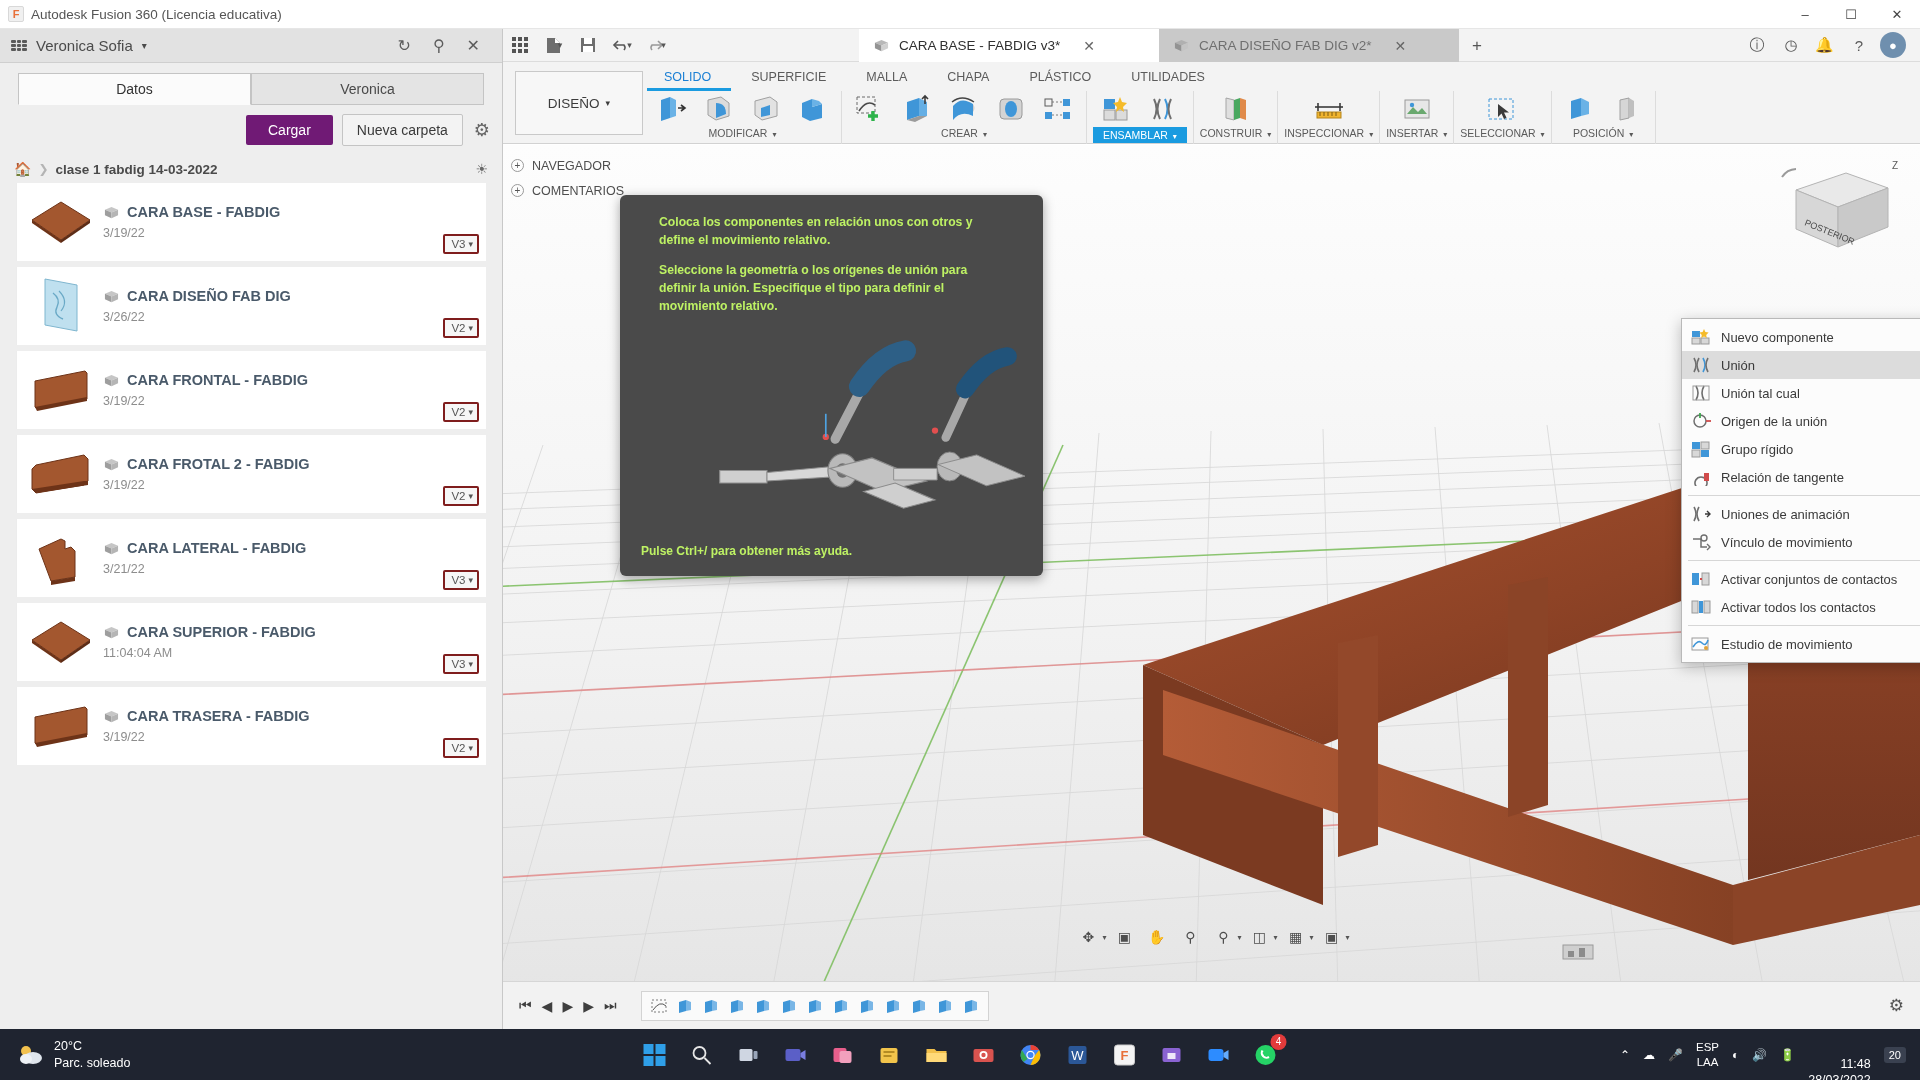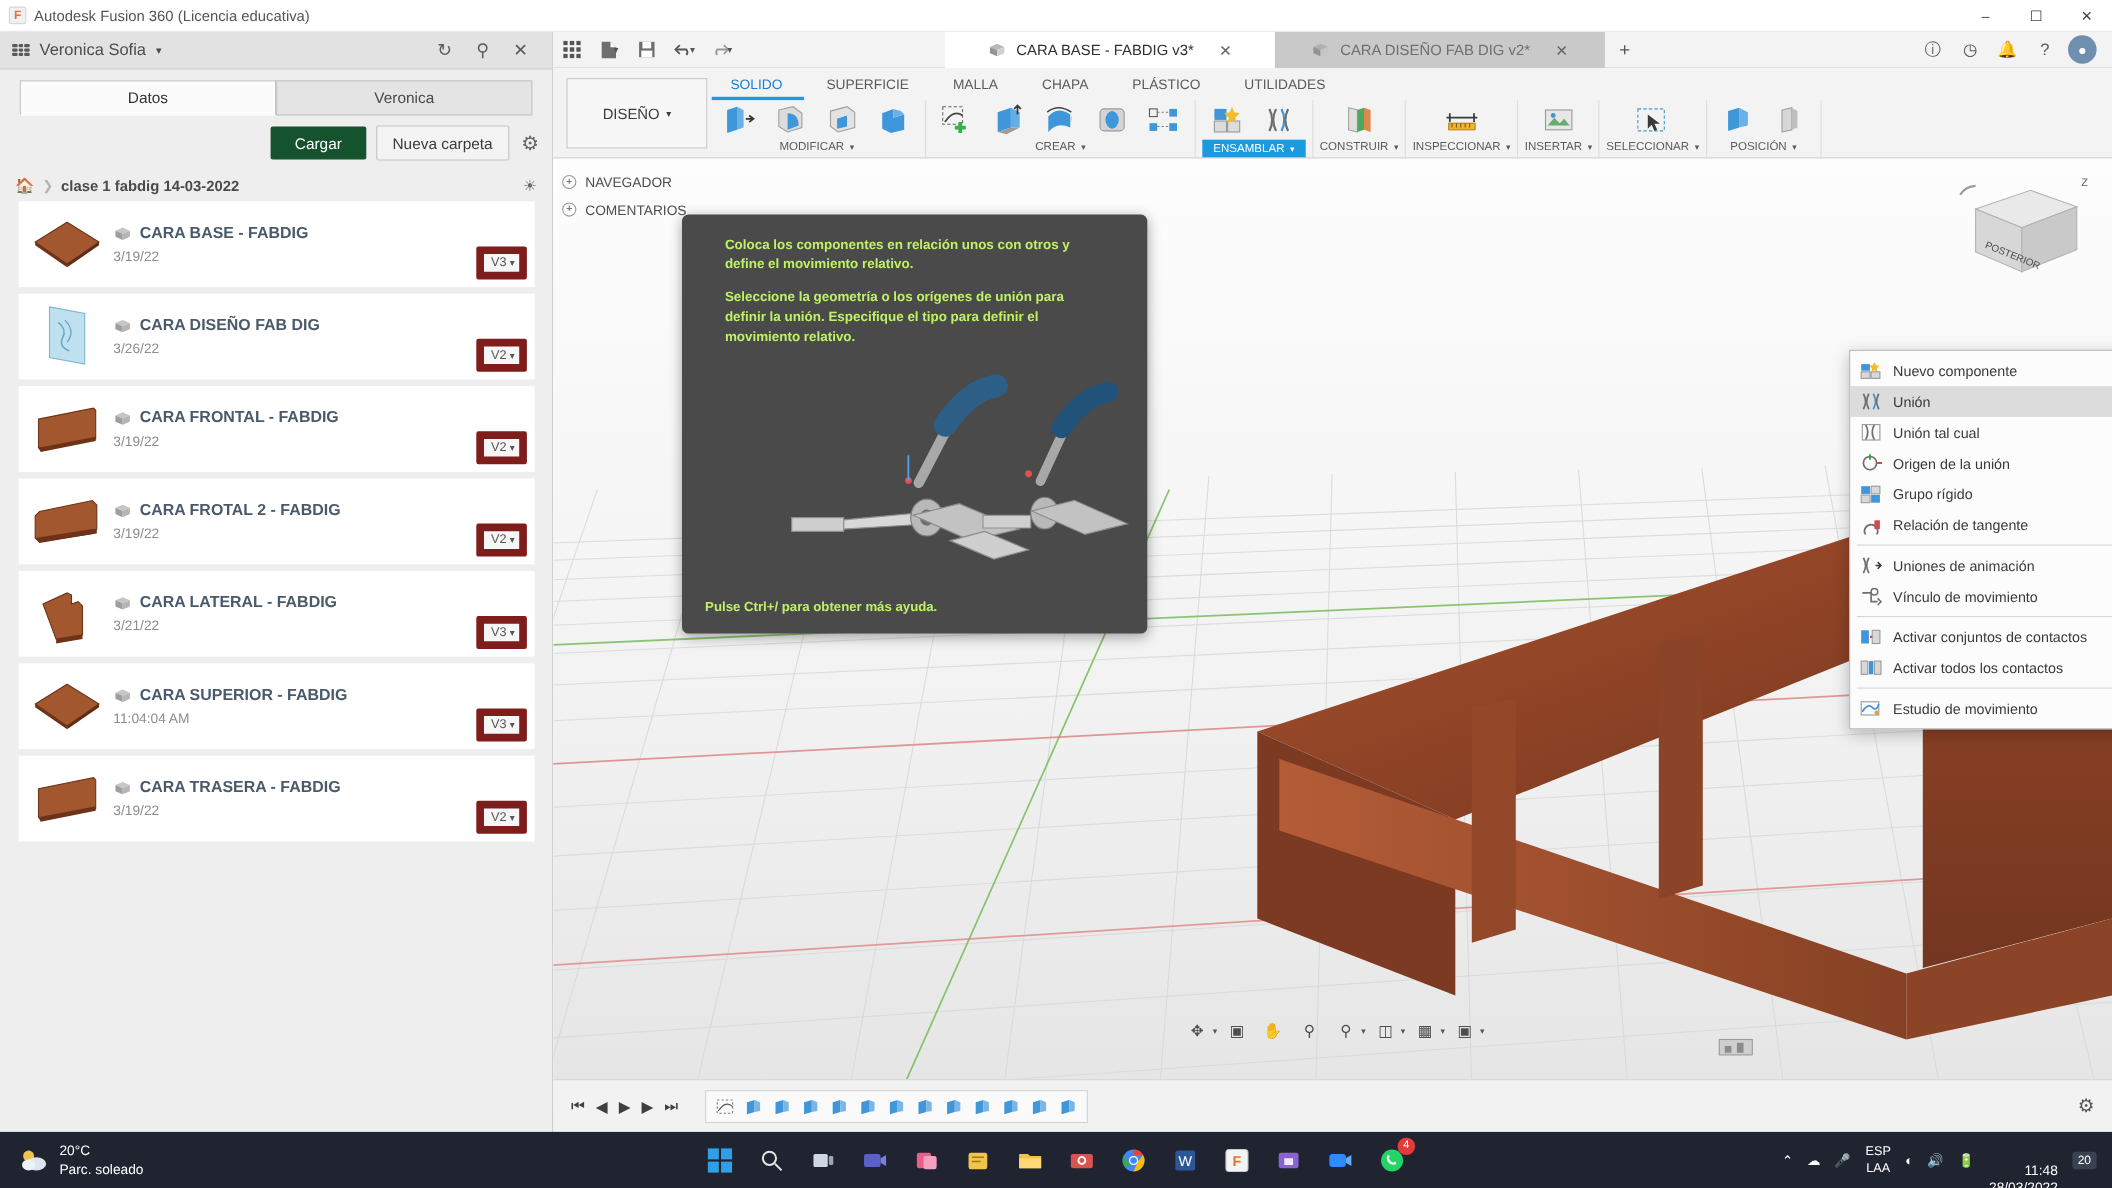--- a/index.html
+++ b/index.html
@@ -53,21 +53,21 @@
   #tabrow .tb {
     flex:1; height:32px; line-height:30px; text-align:center;
     border:1px solid #c4c4c4; color:#4a4a4a; font-size:14px; cursor:pointer;
     background:#e4e4e4;
   }
   #tabrow .tb.on { background:#fbfbfb; border-bottom-color:#fbfbfb; color:#333; }
 
   #btnrow { display:flex; justify-content:flex-end; align-items:center;
             padding:9px 12px 9px 0; gap:9px; }
   #btnrow .primary {
-    background:#14532d; color:#fff; border:none; border-radius:2px;
+    background:#701a75; color:#fff; border:none; border-radius:2px;
     padding:7px 22px; font-size:14px; cursor:pointer;
     font-family:"Liberation Sans", sans-serif;
   }
   #btnrow .ghost {
     background:#f3f3f3; color:#3a3a3a; border:1px solid #c4c4c4; border-radius:2px;
     padding:7px 14px; font-size:14px; cursor:pointer;
     font-family:"Liberation Sans", sans-serif;
   }
   #btnrow .gear { color:#666; font-size:18px; margin-left:2px; cursor:pointer; }
 
@@ -88,38 +88,38 @@
     display:flex; align-items:center; justify-content:center;
   }
   .fcard .meta { margin-left:4px; flex:1; }
   .fcard .fname {
     color:#4a5a6a; font-size:14.5px; font-weight:bold;
     display:flex; align-items:center; gap:7px;
   }
   .fcard .fdate { color:#8d8d8d; font-size:12.5px; margin-top:6px; margin-left:0; }
   .fcard .vbadge {
     position:absolute; right:7px; bottom:7px;
-    border:7px solid #7f1d1d; background:#f6f6f6; border-radius:2px;
+    border:2px solid #7f1d1d; background:#f6f6f6; border-radius:2px;
     font-size:11.5px; color:#555; padding:2px 4px 2px 6px;
     display:flex; align-items:center; gap:3px;
   }
   .cubeicon { width:17px; height:15px; flex:none; }
 
   
   #main { position:absolute; left:503px; top:29px; width:1417px; height:1000px; background:#ffffff; }
 
   #qbar { height:33px; background:#f3f3f3; display:flex; align-items:center;
           border-bottom:1px solid #dcdcdc; position:relative; }
   #qbar .qi { width:34px; height:33px; display:flex; align-items:center; justify-content:center; cursor:pointer; }
   #qbar .mini { font-size:9px; color:#555; margin-left:-3px; }
 
   #doctabs { position:absolute; left:356px; top:0; display:flex; height:33px; }
   .dtab {
     height:33px; display:flex; align-items:center; gap:9px; padding:0 14px;
-    font-size:13.5px; cursor:pointer; min-width:300px; justify-content:center;
+    font-size:13.5px; cursor:pointer; min-width:300px; justify-content:flex-start;
   }
   .dtab.on { background:#ffffff; color:#303030; }
   .dtab.off { background:#c9c9c9; color:#6f6f6f; }
   .dtab .x { margin-left:14px; color:#666; font-size:14px; }
   #tabplus { display:flex; align-items:center; padding:0 13px; color:#555; font-size:17px; cursor:pointer; }
   #qbar .rightIcons { margin-left:auto; display:flex; align-items:center; gap:4px; padding-right:12px; }
   #qbar .rightIcons .ri { width:30px; height:30px; display:flex; align-items:center;
                           justify-content:center; color:#5a5a5a; font-size:15px; cursor:pointer; position:relative; }
   .avatarC { width:26px; height:26px; border-radius:50%; background:#6f8fae;
              display:flex; align-items:center; justify-content:center; color:#fff; font-size:13px; }

